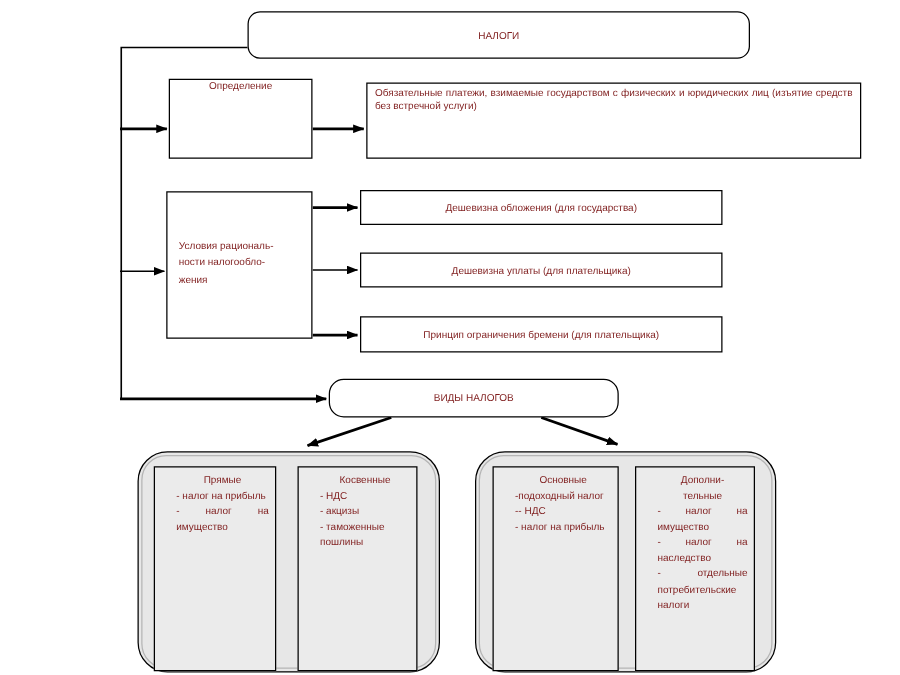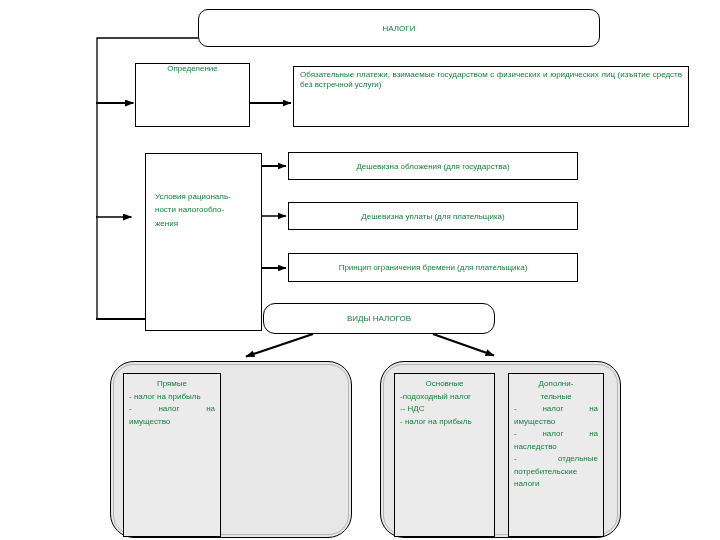--- a/index.html
+++ b/index.html
@@ -1,50 +1,50 @@
 <!DOCTYPE html>
 <html style="--line: #000000; --node-fill: #ffffff; --group-fill: #e7e7e7; --inner-fill: #ebebeb; --background: #ffffff;"><head>
 <meta charset="utf-8">
 <style>
   html,body{margin:0;padding:0;background:#fff;}
   .page{
     position:relative;width:720px;height:540px;overflow:hidden;
     background:var(--background,#ffffff);
     font-family:"Liberation Sans","DejaVu Sans",sans-serif;
-    color:#15803d;
+    color:#7f1d1d;
   }
   .page svg.connectors{position:absolute;left:0;top:0;z-index:1;}
   .conn{stroke:var(--line,#000);fill:none;}
   .w-thin{stroke-width:1.3px;}
   .w-thick{stroke-width:2.2px;}
   .node{position:absolute;z-index:2;box-sizing:border-box;background:var(--node-fill,#fff);border:1px solid var(--line,#000);font-size:8px;}
   .rounded{border-radius:10px;border-width:1.4px;}
   .flex-center{display:flex;align-items:center;justify-content:center;text-align:center;}
   #taxes-node{left:198px;top:9px;width:402px;height:38px;}
   #def-label-node{left:135px;top:63px;width:115px;height:64px;text-align:center;padding-top:0;}
   #def-text-node{left:293px;top:66px;width:396px;height:61px;padding:3px 6px;text-align:justify;line-height:10px;}
-  #conditions-node{left:133px;top:153px;width:117px;height:178px;padding:22px 4px 0 9px;white-space:pre-line;line-height:13.5px;margin-left:12px;}
+  #conditions-node{left:133px;top:153px;width:117px;height:118px;padding:22px 4px 0 9px;white-space:pre-line;line-height:13.5px;}
   .cond-item{left:288px;width:290px;line-height:9px;}
   #cond-item-1{top:152px;height:28px;}
   #cond-item-2{top:202px;height:28px;}
   #cond-item-3{top:253px;height:29px;}
   #types-node{left:263px;top:303px;width:232px;height:31px;border-radius:12px;border-width:1.3px;}
   .group-container{
     position:absolute;z-index:2;box-sizing:border-box;top:361px;height:177px;
     background:var(--group-fill,#e7e7e7);border:1.2px solid var(--line,#000);border-radius:24px;
   }
   .group-container::before{ 
     content:"";position:absolute;inset:2px;border-radius:20px;border:1px solid rgba(120,120,120,.45);
   }
   #group-left{left:110px;width:242px;}
   #group-right{left:380px;width:241px;}
   .inner-box{
     position:absolute;box-sizing:border-box;top:11px;height:164px;z-index:3;
     background:var(--inner-fill,#ebebeb);border:1px solid var(--line,#000);
-    padding:4px 5px 0 5px;font-size:8px;line-height:12.5px;
+    padding:4px 5px 0 17px;font-size:8px;line-height:12.5px;
   }
   #box-direct{left:12px;width:98px;}
   #box-indirect{left:127px;width:96px;}
   #box-main{left:13px;width:101px;}
   #box-additional{left:127px;width:96px;}
   .group-title{text-align:center;white-space:pre-line;}
   .item{white-space:pre-line;text-align:left;}
   .item.jl{text-align:justify;text-align-last:justify;-moz-text-align-last:justify;}
 </style>
 </head>
@@ -102,20 +102,27 @@
     <span>ВИДЫ НАЛОГОВ</span>
   </div>
 
   <div class="group-container" id="group-left">
     <div class="inner-box" id="box-direct">
       <div class="group-title">Прямые</div>
       <div class="item">- налог на прибыль</div>
       <div class="item jl">- налог на
 имущество</div>
     </div>
+    <div class="inner-box" id="box-indirect">
+      <div class="group-title">Косвенные</div>
+      <div class="item">- НДС</div>
+      <div class="item">- акцизы</div>
+      <div class="item">- таможенные
+пошлины</div>
+    </div>
   </div>
 
   <div class="group-container" id="group-right">
     <div class="inner-box" id="box-main">
       <div class="group-title">Основные</div>
       <div class="item">-подоходный налог</div>
       <div class="item">-- НДС</div>
       <div class="item">- налог на прибыль</div>
     </div>
     <div class="inner-box" id="box-additional">

